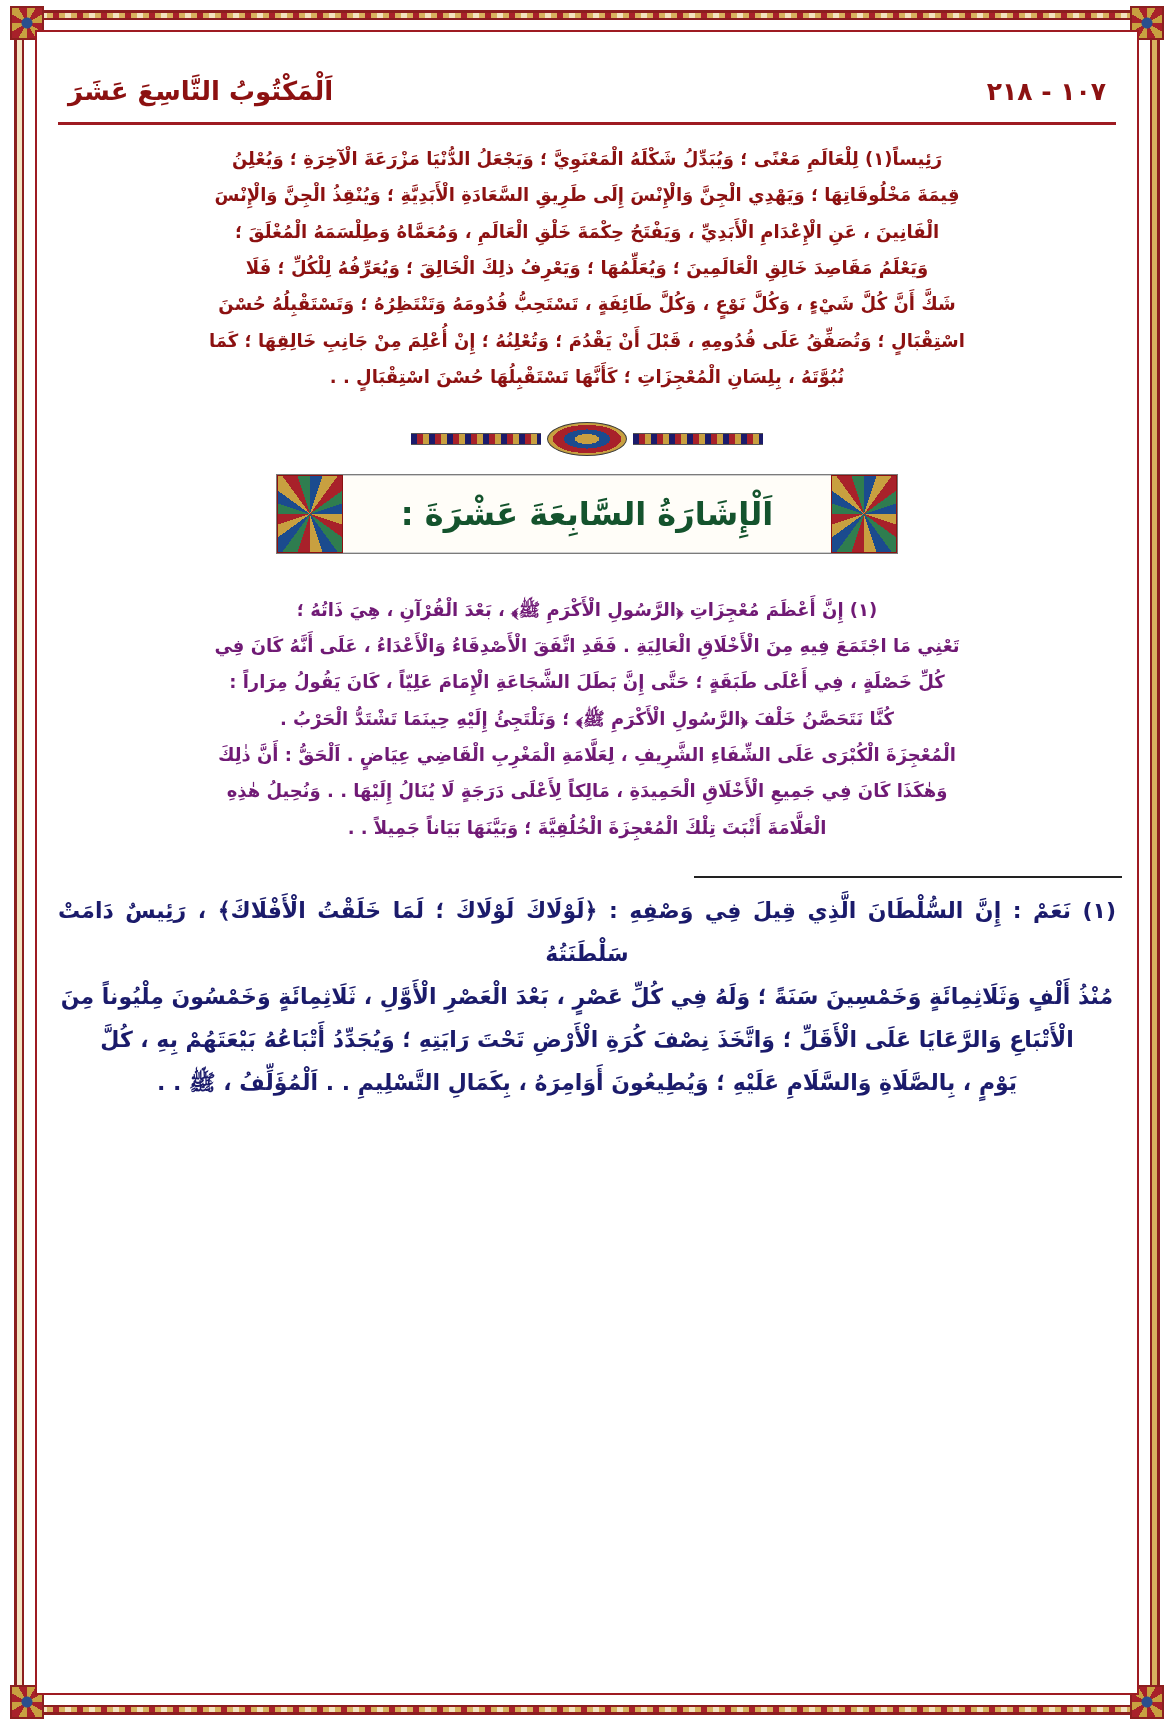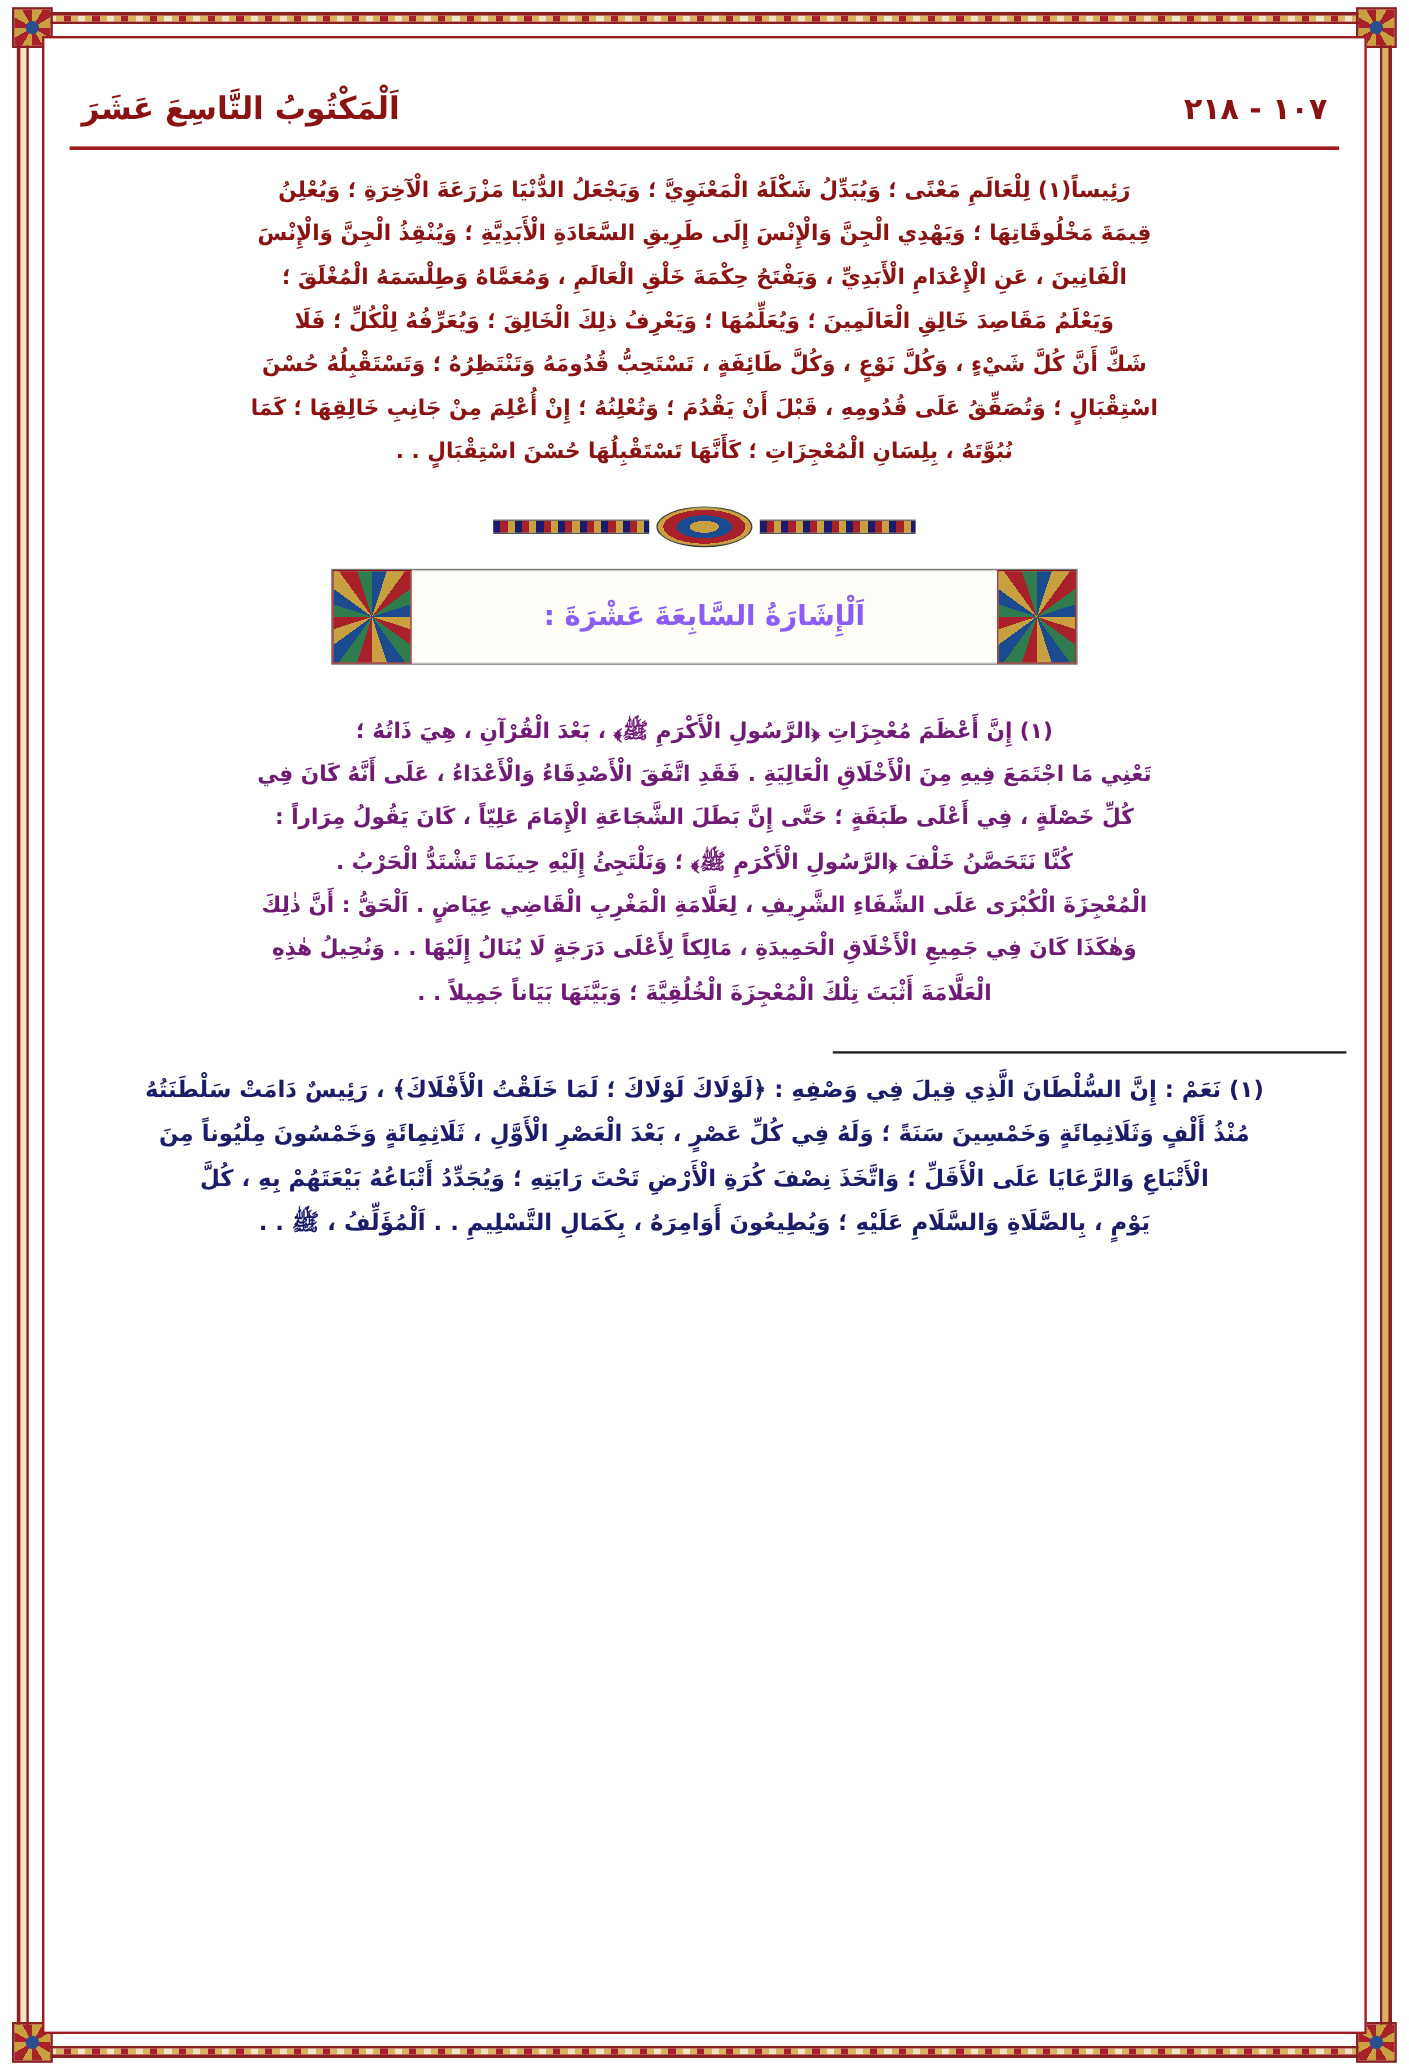--- a/index.html
+++ b/index.html
@@ -80,21 +80,21 @@
     top: 56px;
     right: 52px;
     bottom: 52px;
     box-sizing: border-box;
   }
 
   
   .header {
     display: flex;
     flex-direction: row-reverse;
-    align-items: flex-start;
+    align-items: flex-end;
     justify-content: space-between;
     padding: 20px 16px 6px 16px;
     direction: rtl;
     gap: 28px;
   }
   .page-number {
     font-size: 25px;
     color: #8c1111;
     font-weight: bold;
     letter-spacing: 1px;
@@ -180,39 +180,39 @@
     background:
       repeating-conic-gradient(from 0deg at 50% 50%, #1b4b8e 0deg 18deg, #c8a040 18deg 36deg, #a8212a 36deg 54deg, #2f7d4f 54deg 72deg);
     border: 1px solid #8c1111;
     box-sizing: border-box;
   }
   .heading-text {
     flex: 1;
     display: flex;
     align-items: center;
     justify-content: center;
-    font-size: 23px;
-    font-weight: bold;
-    color: #8b5cf6;
+    font-size: 32px;
+    font-weight: bold;
+    color: #14532d;
     direction: rtl;
     letter-spacing: 0.5px;
   }
 
   
   .footnote-rule {
     width: 40%;
     height: 2px;
     background: #222;
     margin: 30px 0 12px auto;
   }
   .footnote {
     direction: rtl;
     text-align: justify;
     text-align-last: center;
-    font-size: 19px;
+    font-size: 22px;
     line-height: 1.95;
     color: #1b1b6b;
     font-weight: bold;
     padding: 0 6px;
   }
 </style>
 </head>
 <body>
 
 <div class="page">

